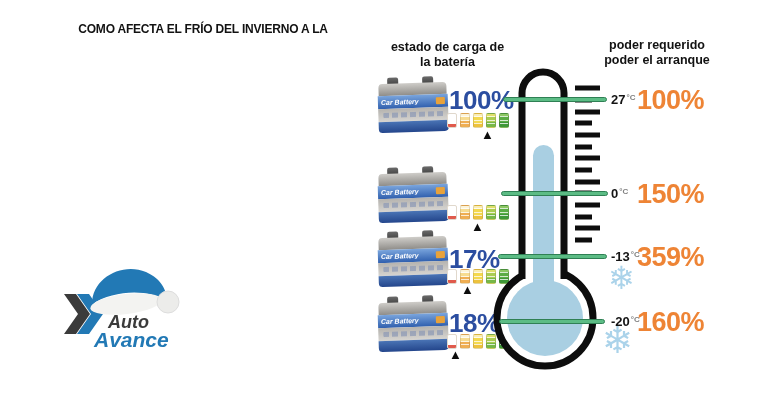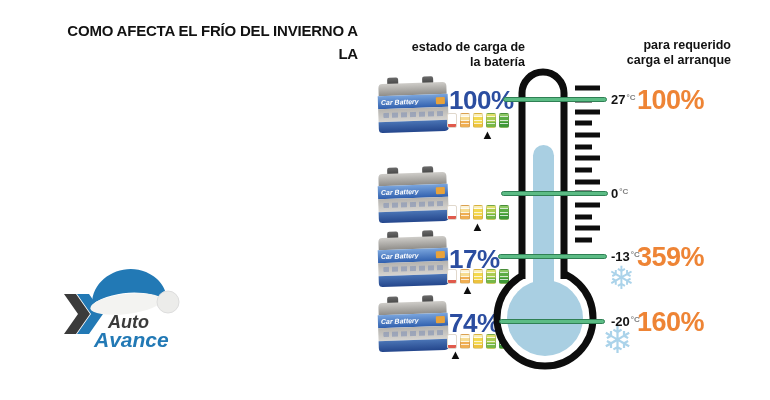--- a/index.html
+++ b/index.html
@@ -1,25 +1,25 @@
 <!DOCTYPE html>
 <html><head>
 <meta charset="utf-8">
 <style>
   *{margin:0;padding:0;box-sizing:border-box}
   html,body{background:#fff}
   body{font-family:"Liberation Sans",sans-serif;color:#121212}
   .stage{position:relative;width:770px;height:400px;background:#fff;overflow:hidden}
 
   
-  .title{position:absolute;left:48px;top:20px;width:310px;text-align:right;
-         font-size:15px;font-weight:bold;line-height:1.5;letter-spacing:-.2px;color:#121212}
-
-  
-  .colhead{position:absolute;text-align:right;font-size:12.5px;font-weight:bold;line-height:1.2;color:#121212}
+  .title{position:absolute;left:48px;top:20px;width:310px;text-align:center;
+         font-size:12px;font-weight:bold;line-height:1.5;letter-spacing:-.2px;color:#121212}
+
+  
+  .colhead{position:absolute;text-align:center;font-size:12.5px;font-weight:bold;line-height:1.2;color:#121212}
   .colhead.charge{left:370px;top:40px;width:155px}
   .colhead.power{left:583px;top:38px;width:148px}
 
   
   .bat{position:absolute;left:378px;width:70px;height:55px;transform:rotate(-2deg)}
   .b0{top:77px}.b1{top:167px}.b2{top:231px}.b3{top:296px}
   .bat-term{position:absolute;top:0;width:11px;height:8px;background:linear-gradient(#6a6a6a,#3f3f3f);border-radius:2px}
   .bt-l{left:10px}.bt-r{left:45px}
   .bat-top{position:absolute;top:6px;left:1px;right:1px;height:12px;
            background:linear-gradient(#cfcdc9,#8f8d89);border-radius:4px 4px 0 0}
@@ -88,22 +88,22 @@
 
   <div class="title">
     <span>COMO AFECTA EL FRÍO DEL INVIERNO A LA</span><br>
   </div>
 
   <div class="colhead charge">
     <span>estado de carga de</span><br>
     <span>la batería</span>
   </div>
   <div class="colhead power">
-    <span>para requerido</span><br>
-    <span>carga el arranque</span>
+    <span>poder requerido</span><br>
+    <span>poder el arranque</span>
   </div>
 
   <div class="bat b0">
     <div class="bat-term bt-l"></div>
     <div class="bat-term bt-r"></div>
     <div class="bat-top"></div>
     <div class="bat-label">
         <span class="txt">Car Battery</span>
         <span class="bat-chip"></span>
       </div>
@@ -139,21 +139,21 @@
     <div class="bat-label">
         <span class="txt">Car Battery</span>
         <span class="bat-chip"></span>
       </div>
     <div class="bat-mid"></div>
     <div class="bat-foot"></div>
   </div>
 
   <div class="bpct bp0">100%</div>
   <div class="bpct bp2">17%</div>
-  <div class="bpct bp3">74%</div>
+  <div class="bpct bp3">18%</div>
 
   <div class="ind in0">
     <div class="ci c0"></div>
     <div class="ci c1"></div>
     <div class="ci c2"></div>
     <div class="ci c3"></div>
     <div class="ci c4"></div>
   </div>
   <div class="ind in1">
     <div class="ci c0"></div>
@@ -209,20 +209,21 @@
   <div class="gline gl1"></div>
   <div class="gline gl2"></div>
   <div class="gline gl3"></div>
 
   <div class="temp tp0"><span>27</span><span class="degc">°C</span></div>
   <div class="temp tp1"><span>0</span><span class="degc">°C</span></div>
   <div class="temp tp2"><span>-13</span><span class="degc">°C</span></div>
   <div class="temp tp3"><span>-20</span><span class="degc">°C</span></div>
 
   <div class="opct op0">100%</div>
+  <div class="opct op1">150%</div>
   <div class="opct op2">359%</div>
   <div class="opct op3">160%</div>
 
   <div class="snow sn0">❄</div>
   <div class="snow sn1">❄</div>
 
   <svg class="logo" width="150" height="100" viewBox="0 0 150 100">
     <polygon points="8,38 20,38 34,58 20,78 8,78 22,58" fill="#3b3b3b"></polygon>
     <polygon points="21,38 33,38 47,58 33,78 21,78 35,58" fill="#2279B5"></polygon>
     <path d="M36 48 C36 22 66 6 90 16 C106 23 112 36 110 46 C94 32 58 34 36 48 Z" fill="#2279B5"></path>

